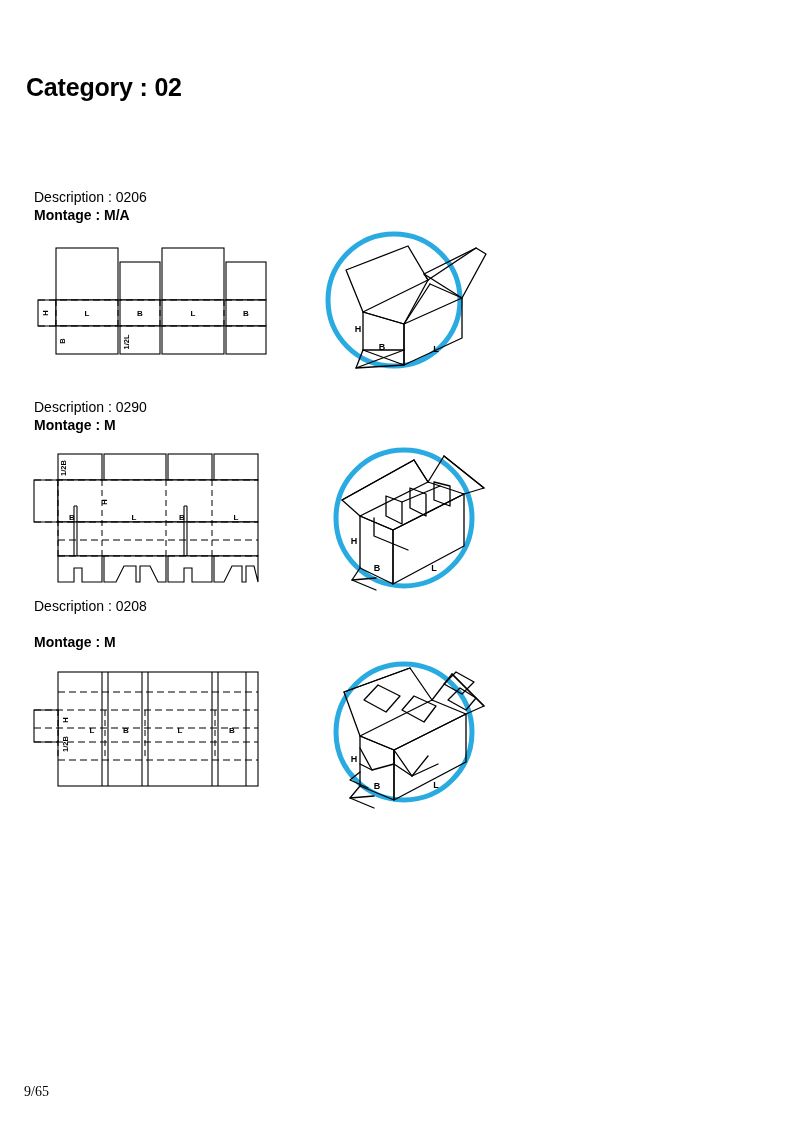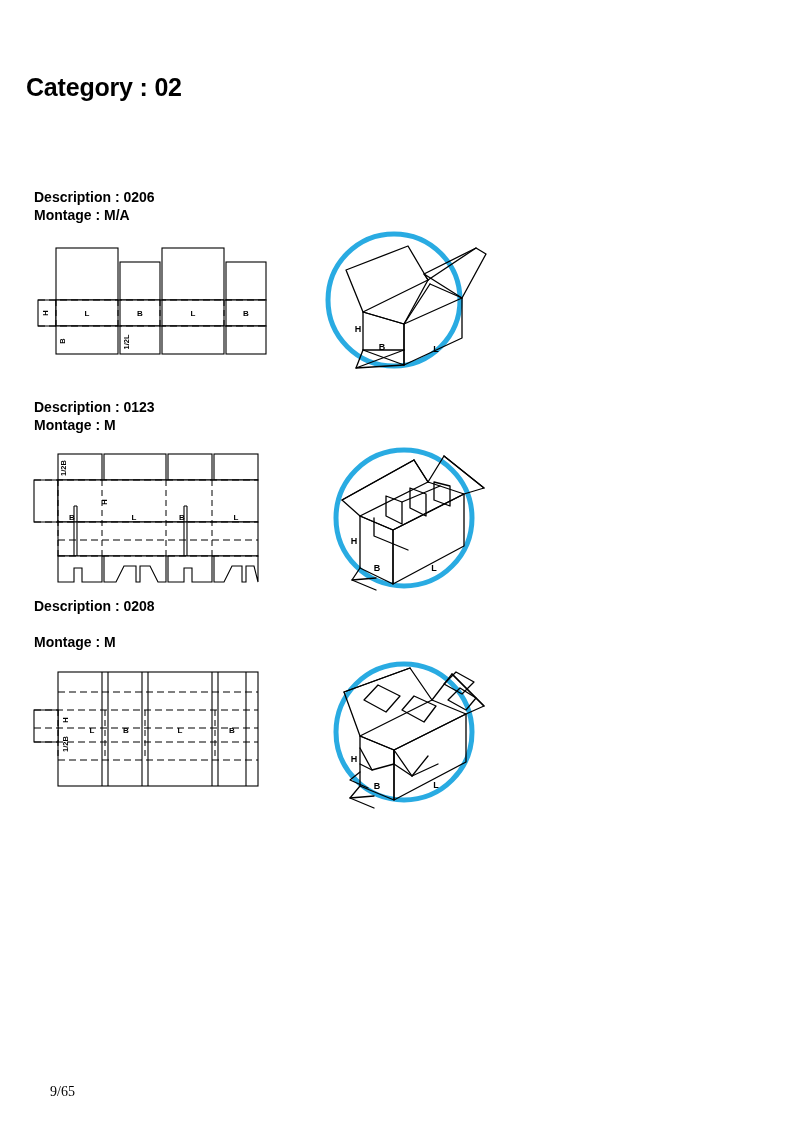--- a/index.html
+++ b/index.html
@@ -46,21 +46,21 @@
   }
   .intro b { font-weight: bold; }
 
   
   .section { position: absolute; left: 0; width: 800px; }
 
   .desc-line {
     position: absolute;
     left: 34px;
     font-size: 14px;
-    font-weight: bold;
+    font-weight: normal;
     white-space: nowrap;
   }
   .mont-line {
     position: absolute;
     left: 34px;
     font-size: 14px;
     font-weight: bold;
     white-space: nowrap;
   }
 
@@ -91,21 +91,20 @@
   .lbl-v { font-size: 7.5px; }
 
   
   .footer {
     position: absolute;
     left: 24px;
     top: 1084px;
     font-family: "Liberation Serif", serif;
     font-size: 14px;
     color: #000000;
-    margin-left: 26px;
   }
 </style>
 </head>
 <body>
 
 <div class="page">
 
   <div class="category-title">Category : 02</div>
 
 
@@ -178,21 +177,21 @@
         </g>
         <text class="lbl-iso" x="42" y="104" text-anchor="middle">H</text>
         <text class="lbl-iso" x="66" y="122" text-anchor="middle">B</text>
         <text class="lbl-iso" x="120" y="124" text-anchor="middle">L</text>
       </svg>
     </div>
   </div>
 
   <div class="section">
 
-    <div class="desc-line" style="top:399px;">Description : 0123</div>
+    <div class="desc-line" style="top:399px;">Description : 0290</div>
     <div class="mont-line" style="top:417px;">Montage : M</div>
 
     <div class="flat-wrap" style="left:30px; top:450px;">
       <svg width="232" height="137" viewBox="0 0 232 137">
 
         <rect class="solidf" x="28" y="4" width="44" height="26"></rect>
         <rect class="solidf" x="74" y="4" width="62" height="26"></rect>
         <rect class="solidf" x="138" y="4" width="44" height="26"></rect>
         <rect class="solidf" x="184" y="4" width="44" height="26"></rect>
 

